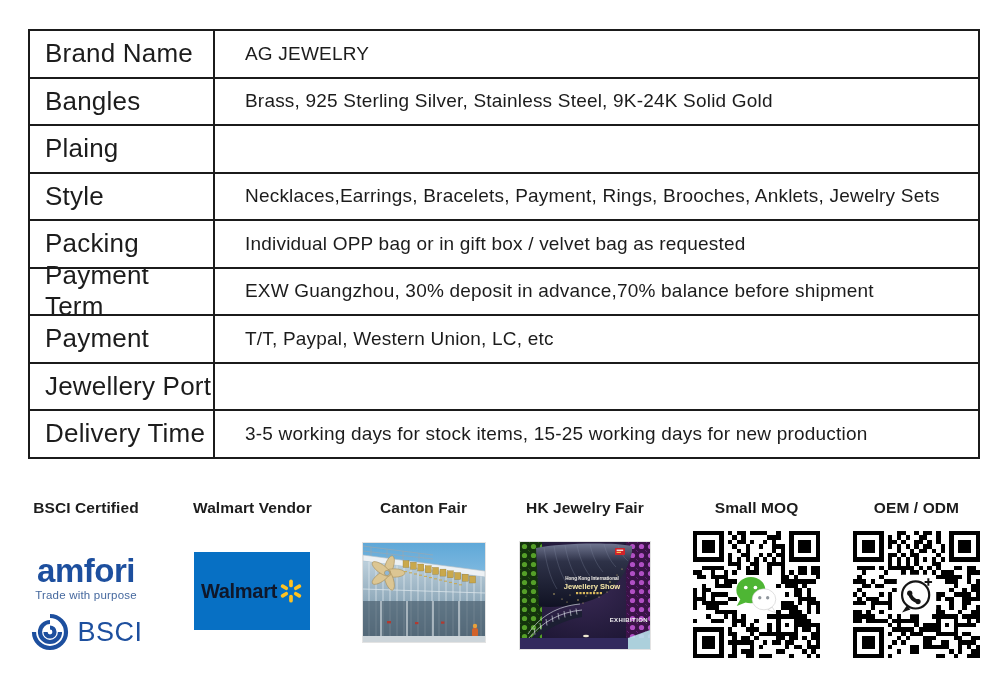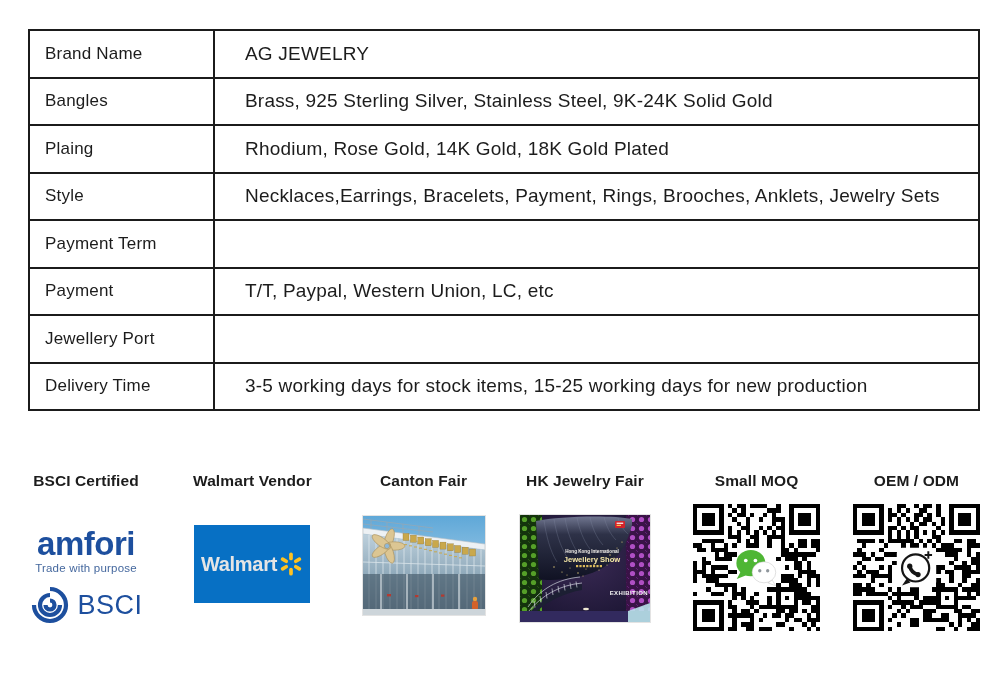--- a/index.html
+++ b/index.html
@@ -5,46 +5,46 @@
   html,body{margin:0;padding:0;background:#fff;}
   .page{position:relative;width:1000px;height:677px;background:#fff;overflow:hidden;
         font-family:"Liberation Sans",sans-serif;color:var(--text-color,#1c1c1c);}
 
   
   .spec-table{position:absolute;left:28px;top:29px;width:952px;box-sizing:border-box;
               border:2px solid var(--table-border,#1b1b1b);}
   .t-row{display:flex;height:45.5px;border-bottom:2px solid var(--table-border,#1b1b1b);}
   .t-row:last-child{border-bottom:none;}
   .t-label{width:185px;box-sizing:border-box;border-right:2px solid var(--table-border,#1b1b1b);
-           display:flex;align-items:center;padding-left:15px;font-size:17px;letter-spacing:.2px;}
+           display:flex;align-items:center;padding-left:15px;font-size:26px;letter-spacing:.2px;}
   .t-value{flex:1;display:flex;align-items:center;padding-left:30px;padding-right:4px;
            font-size:19px;letter-spacing:.2px;white-space:nowrap;}
 
   
-  .badge{position:absolute;top:472px;text-align:center;}
+  .badge{position:absolute;top:499px;text-align:center;}
   .badge-label{font-size:15.5px;font-weight:bold;white-space:nowrap;letter-spacing:.1px;}
   .b1{left:25px;width:122px;}  .b1 .logo{margin-top:38px;}
   .b2{left:193px;width:118px;} .b2 .logo{margin-top:35px;}
   .b3{left:361px;width:125px;} .b3 .logo{margin-top:25px;}
   .b4{left:519px;width:132px;} .b4 .logo{margin-top:24px;}
   .b5{left:693px;width:127px;} .b5 .logo{margin-top:14px;}
   .b6{left:853px;width:127px;} .b6 .logo{margin-top:14px;}
   .logo{display:flex;flex-direction:column;align-items:center;}
 
   
   .amfori-word{font-size:33px;font-weight:bold;line-height:.95;letter-spacing:-.5px;
                color:var(--amfori-blue,#1d4f9e);}
   .amfori-tag{font-size:11.5px;margin-top:3px;letter-spacing:.2px;color:var(--amfori-tagline,#45689e);}
   .bsci-row{display:flex;align-items:center;gap:6px;margin-top:10px;}
   .bsci-word{font-size:27px;font-weight:500;letter-spacing:.5px;color:var(--amfori-blue,#1d4f9e);}
 
   
   .walmart-box{width:116px;height:78px;background:var(--walmart-blue,#0770c4);
                display:flex;align-items:center;justify-content:center;gap:2px;}
-  .walmart-word{color:#e5e5e5;font-size:20px;font-weight:bold;letter-spacing:-.3px;}
+  .walmart-word{color:#0f172a;font-size:20px;font-weight:bold;letter-spacing:-.3px;}
 
   
   .photo{display:block;border:1px solid #e3e3e3;}
   .qr{display:block;}
 </style>
 </head>
 <body>
 
 <div class="page">
 
@@ -52,28 +52,32 @@
     <div class="t-row">
       <div class="t-label">Brand Name</div>
       <div class="t-value">AG JEWELRY</div>
     </div>
     <div class="t-row">
       <div class="t-label">Bangles</div>
       <div class="t-value">Brass, 925 Sterling Silver, Stainless Steel, 9K-24K Solid Gold</div>
     </div>
     <div class="t-row">
       <div class="t-label">Plaing</div>
-      <div class="t-value">Rhodium, Rose Gold, 14K Gold, 18K Gold Plated</div>
     </div>
     <div class="t-row">
       <div class="t-label">Style</div>
       <div class="t-value">Necklaces,Earrings, Bracelets, Payment, Rings, Brooches, Anklets, Jewelry Sets</div>
     </div>
     <div class="t-row">
+      <div class="t-label">Packing</div>
+      <div class="t-value">Individual OPP bag or in gift box / velvet bag as requested</div>
+    </div>
+    <div class="t-row">
       <div class="t-label">Payment Term</div>
+      <div class="t-value">EXW Guangzhou, 30% deposit in advance,70% balance before shipment</div>
     </div>
     <div class="t-row">
       <div class="t-label">Payment</div>
       <div class="t-value">T/T, Paypal, Western Union, LC, etc</div>
     </div>
     <div class="t-row">
       <div class="t-label">Jewellery Port</div>
     </div>
     <div class="t-row">
       <div class="t-label">Delivery Time</div>

